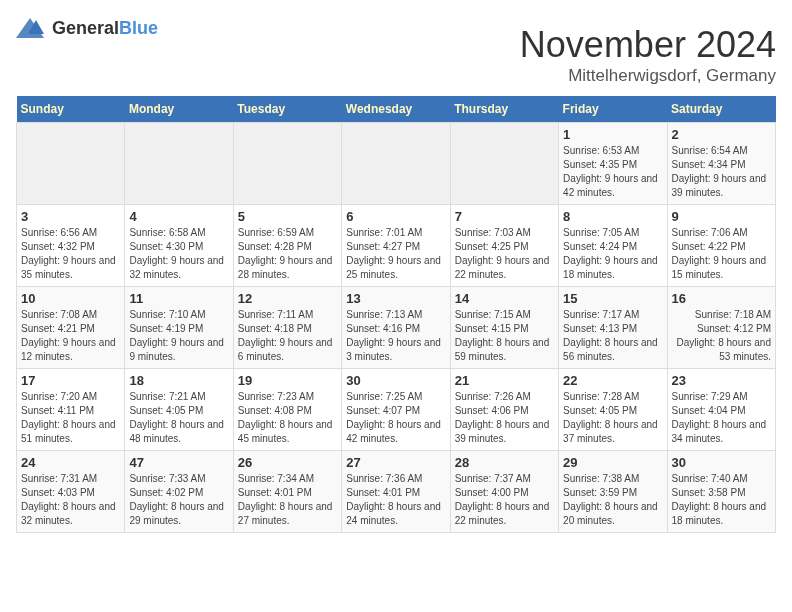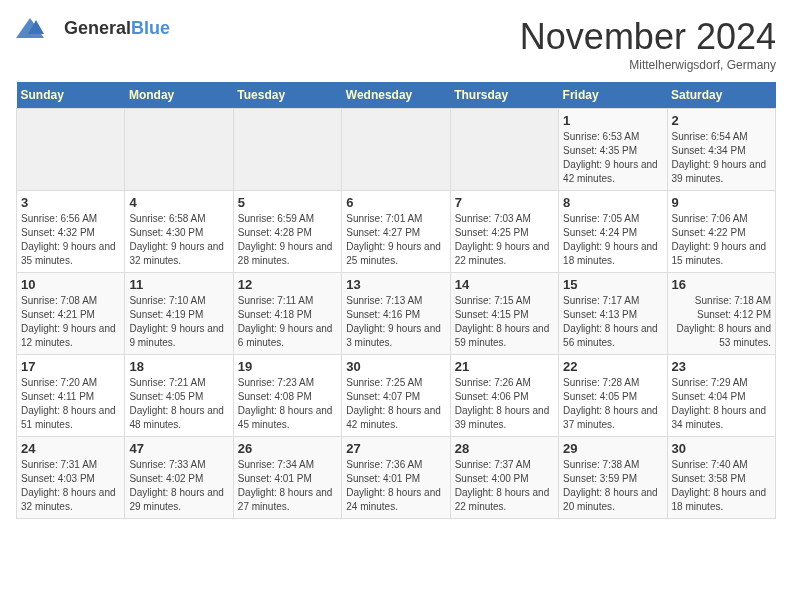--- a/index.html
+++ b/index.html
@@ -12,36 +12,37 @@
     }
     .header-area {
       display: flex;
       justify-content: space-between;
       align-items: flex-start;
       margin-bottom: 10px;
     }
     .logo {
       display: flex;
       align-items: center;
-      gap: 20px;
+      gap: 8px;
     }
     .logo-icon {
       width: 28px;
       height: 24px;
     }
     .title-area {
       text-align: right;
     }
     .month-title {
       font-size: 36px;
       font-weight: normal;
       color: #333;
+      margin-top: 8px;
     }
     .location-title {
-      font-size: 12px;
+      font-size: 17px;
       color: #555;
     }
     table {
       width: 100%;
       border-collapse: collapse;
       font-size: 11px;
     }
     thead tr th {
       background-color: #3a73b8;
       color: #fef9c3;

